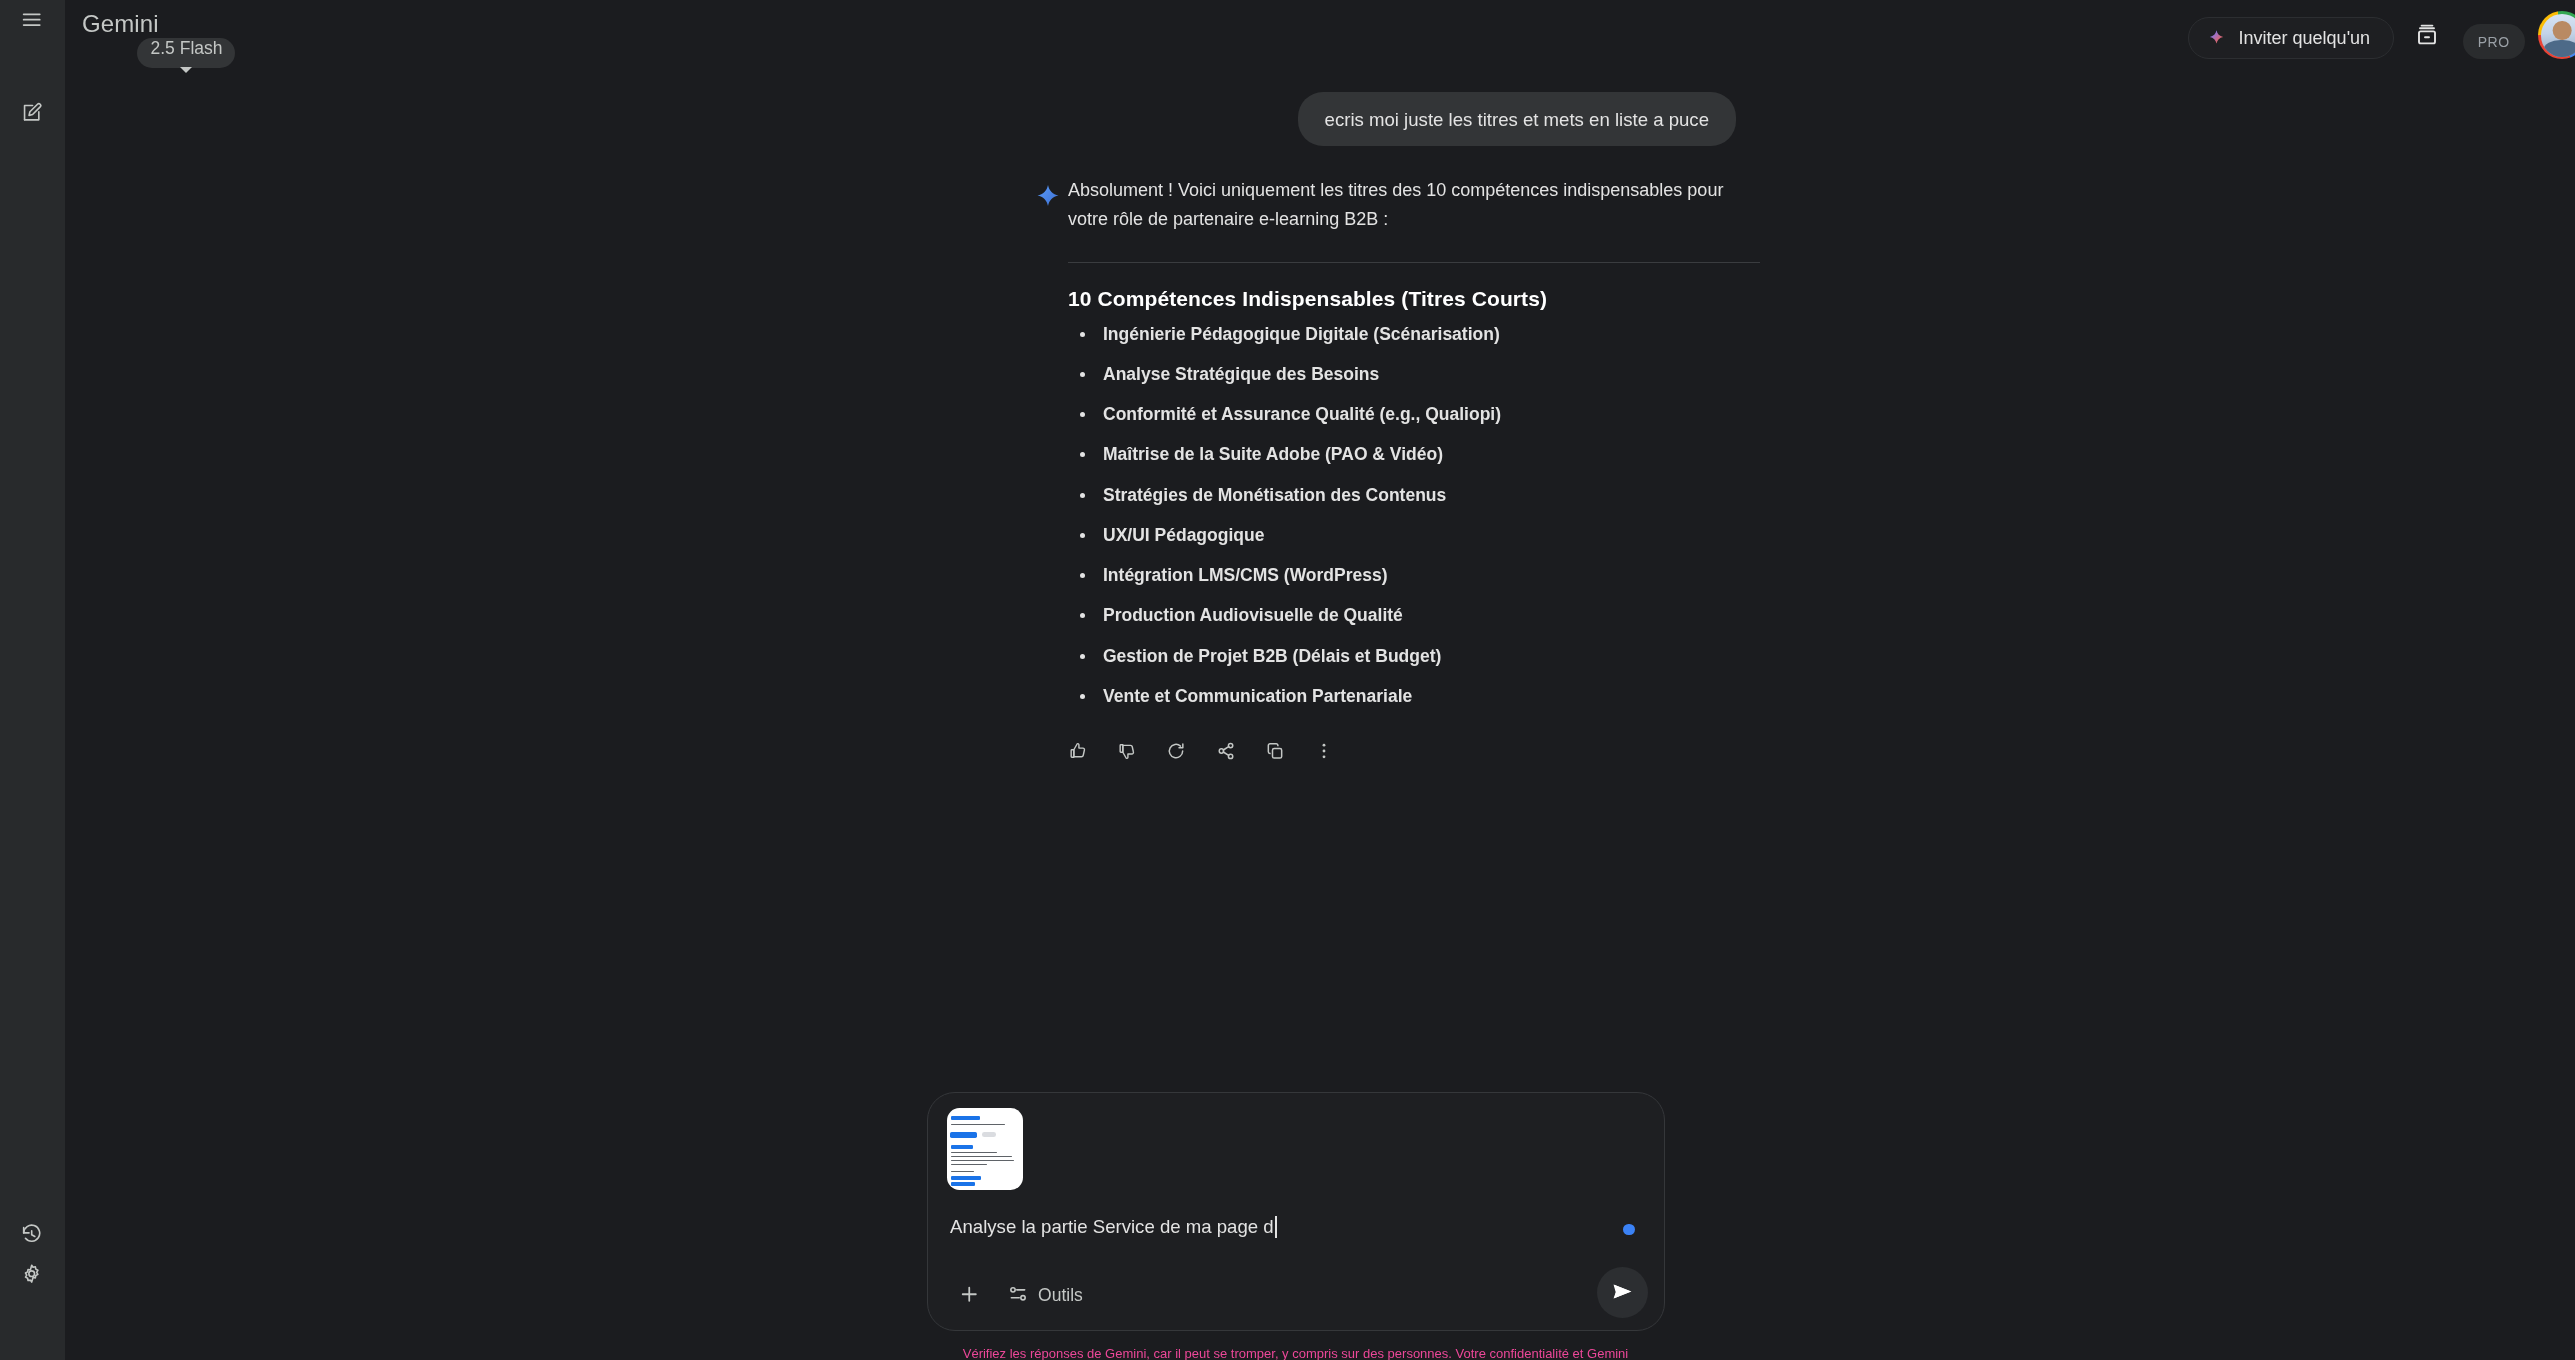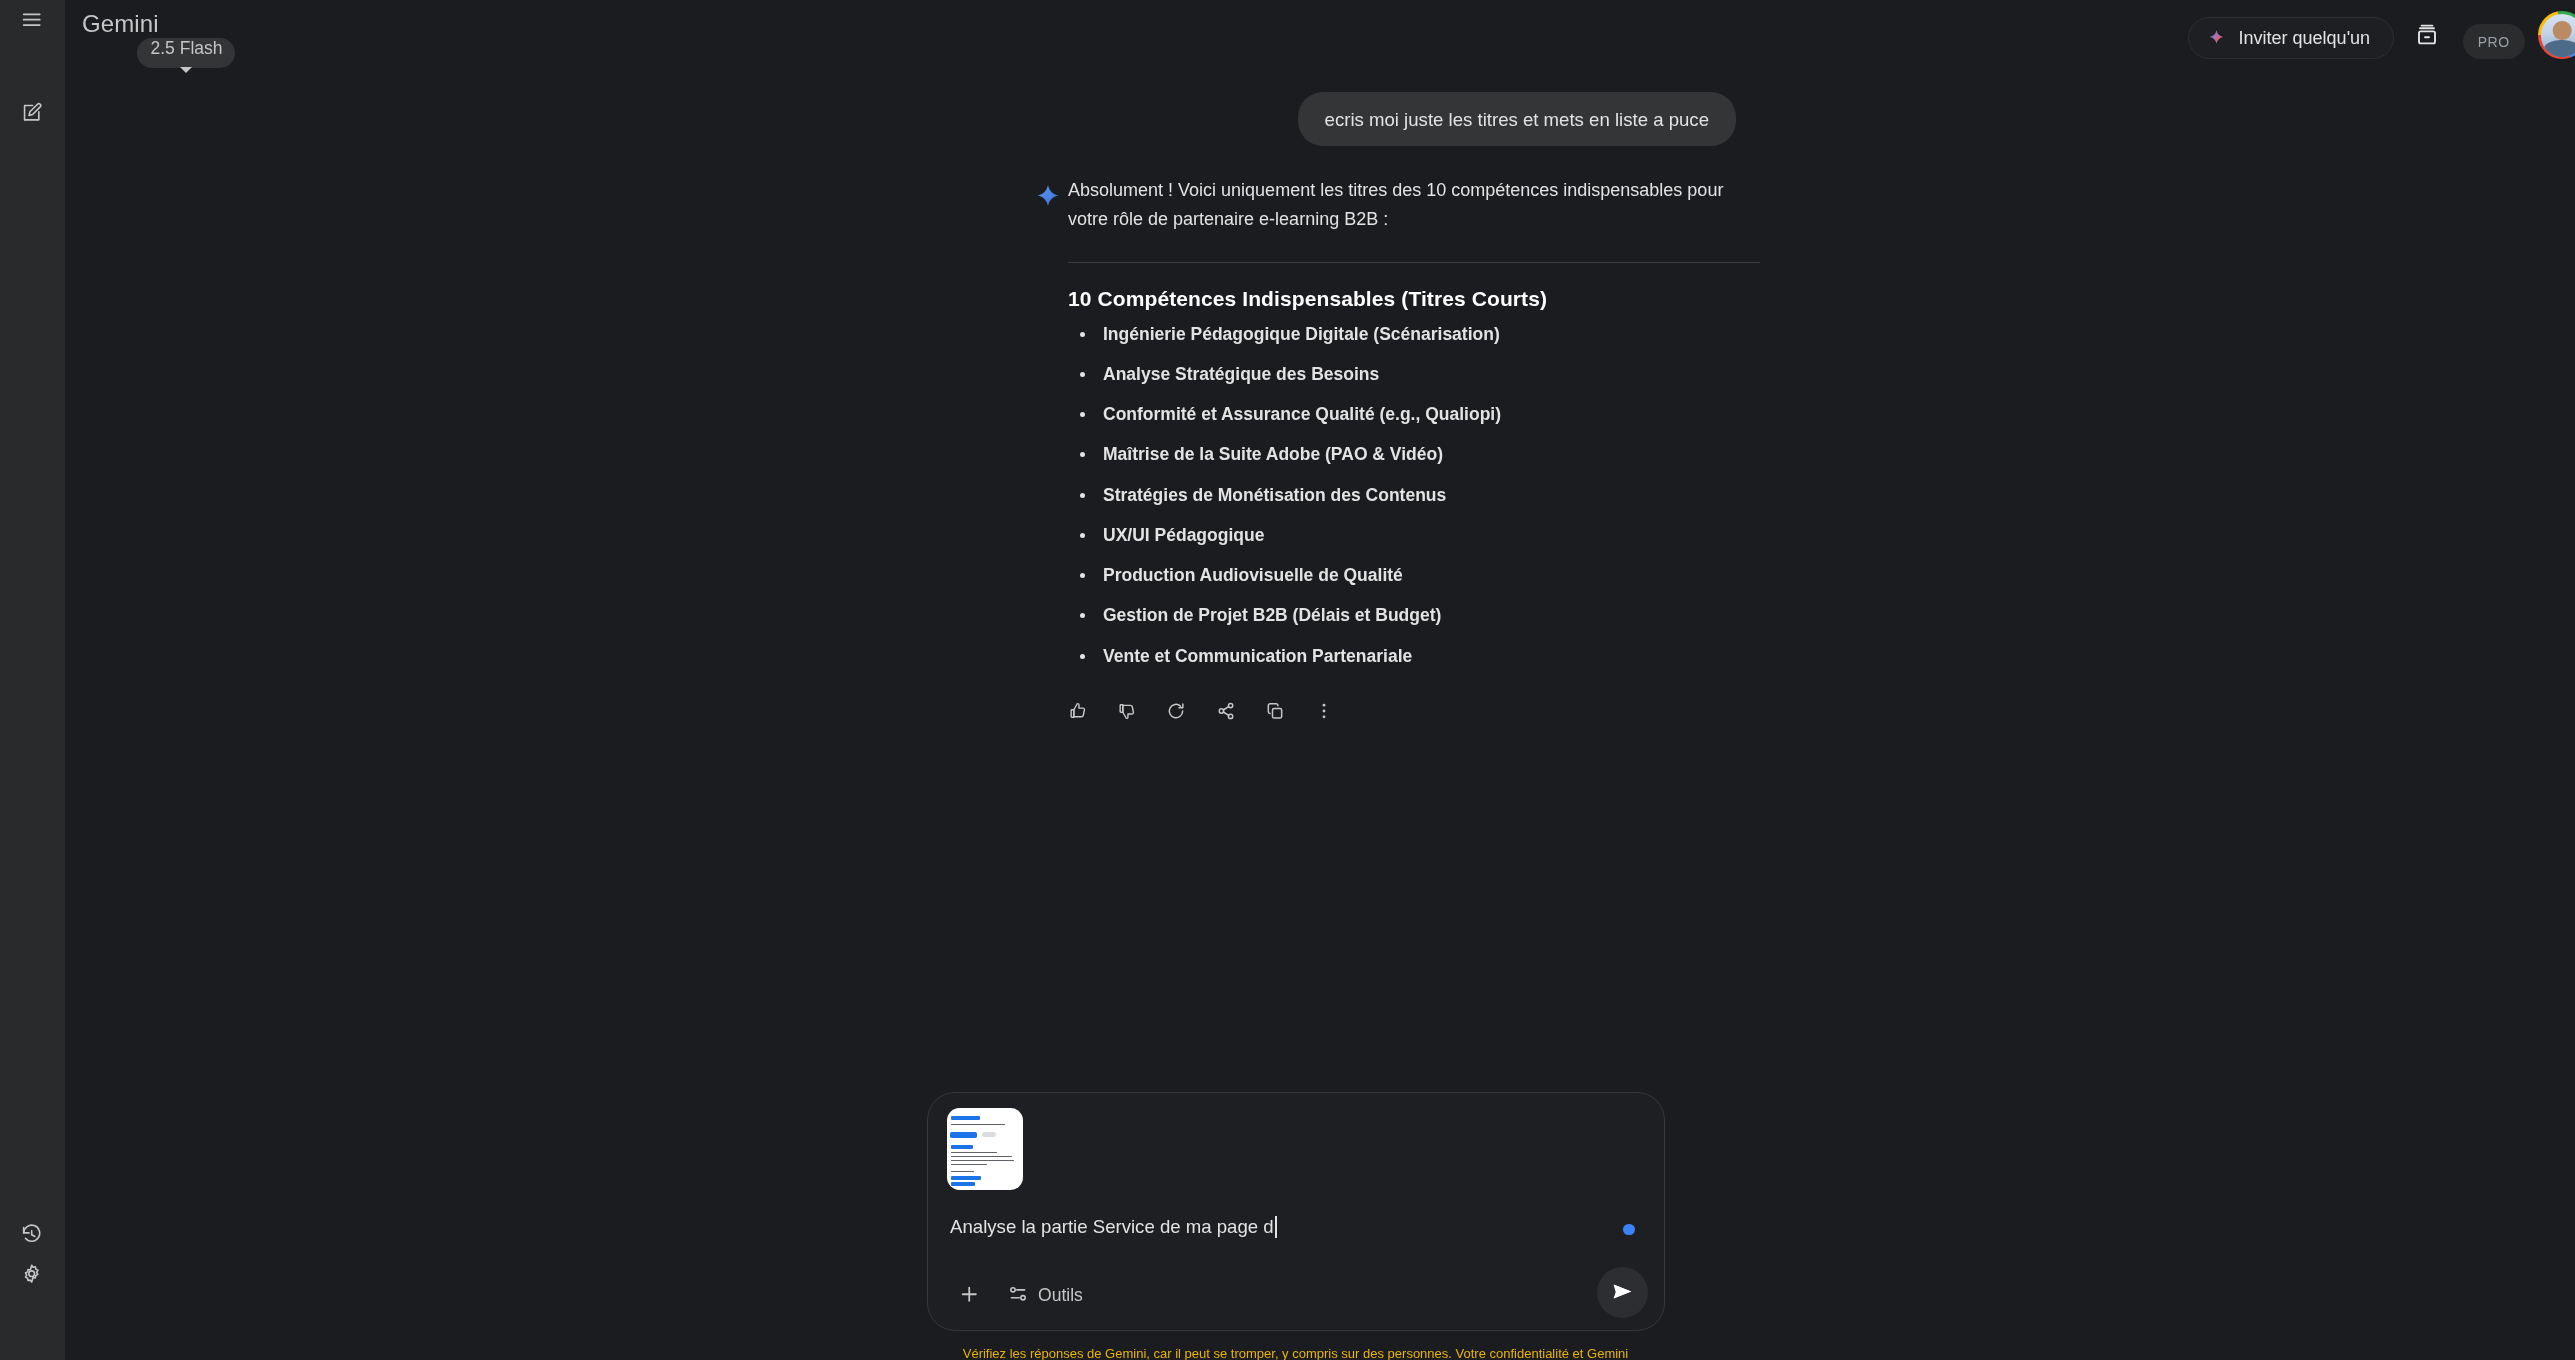--- a/index.html
+++ b/index.html
@@ -241,21 +241,21 @@
   .send-btn {
     position: absolute; right: 16px; bottom: 12.4px;
     width: 51px; height: 51px; border-radius: 50%;
     background: #2c2e31;
     display: flex; align-items: center; justify-content: center;
     cursor: pointer;
   }
   .send-btn svg { width: 25px; height: 25px; }
   .disclaimer {
     margin-top: 14.7px; margin-left: -50px;
-    font-size: 13px; color: #eab308; text-align: center;
+    font-size: 13px; color: #ec4899; text-align: center;
     width: 738px;
   }
 </style>
 </head>
 <body>
 
 <div class="app">
 
   <div class="rail">
     <div class="rail-btn">
@@ -370,20 +370,21 @@
             <div class="divider"></div>
             <div class="sec-title">10 Compétences Indispensables (Titres Courts)</div>
 
             <ul class="skills">
               <li><span class="dot"></span><span>Ingénierie Pédagogique Digitale (Scénarisation)</span></li>
               <li><span class="dot"></span><span>Analyse Stratégique des Besoins</span></li>
               <li><span class="dot"></span><span>Conformité et Assurance Qualité (e.g., Qualiopi)</span></li>
               <li><span class="dot"></span><span>Maîtrise de la Suite Adobe (PAO &amp; Vidéo)</span></li>
               <li><span class="dot"></span><span>Stratégies de Monétisation des Contenus</span></li>
               <li><span class="dot"></span><span>UX/UI Pédagogique</span></li>
+              <li><span class="dot"></span><span>Intégration LMS/CMS (WordPress)</span></li>
               <li><span class="dot"></span><span>Production Audiovisuelle de Qualité</span></li>
               <li><span class="dot"></span><span>Gestion de Projet B2B (Délais et Budget)</span></li>
               <li><span class="dot"></span><span>Vente et Communication Partenariale</span></li>
             </ul>
 
             <div class="actions">
               <div class="act">
                 <span>
                   <svg viewBox="0 0 24 24" fill="none" stroke="#c4c7c5" stroke-width="1.7" stroke-linejoin="round">
                     <path d="M7 10.5v9H4.6a.8.8 0 0 1-.8-.8v-7.4a.8.8 0 0 1 .8-.8z"></path>

